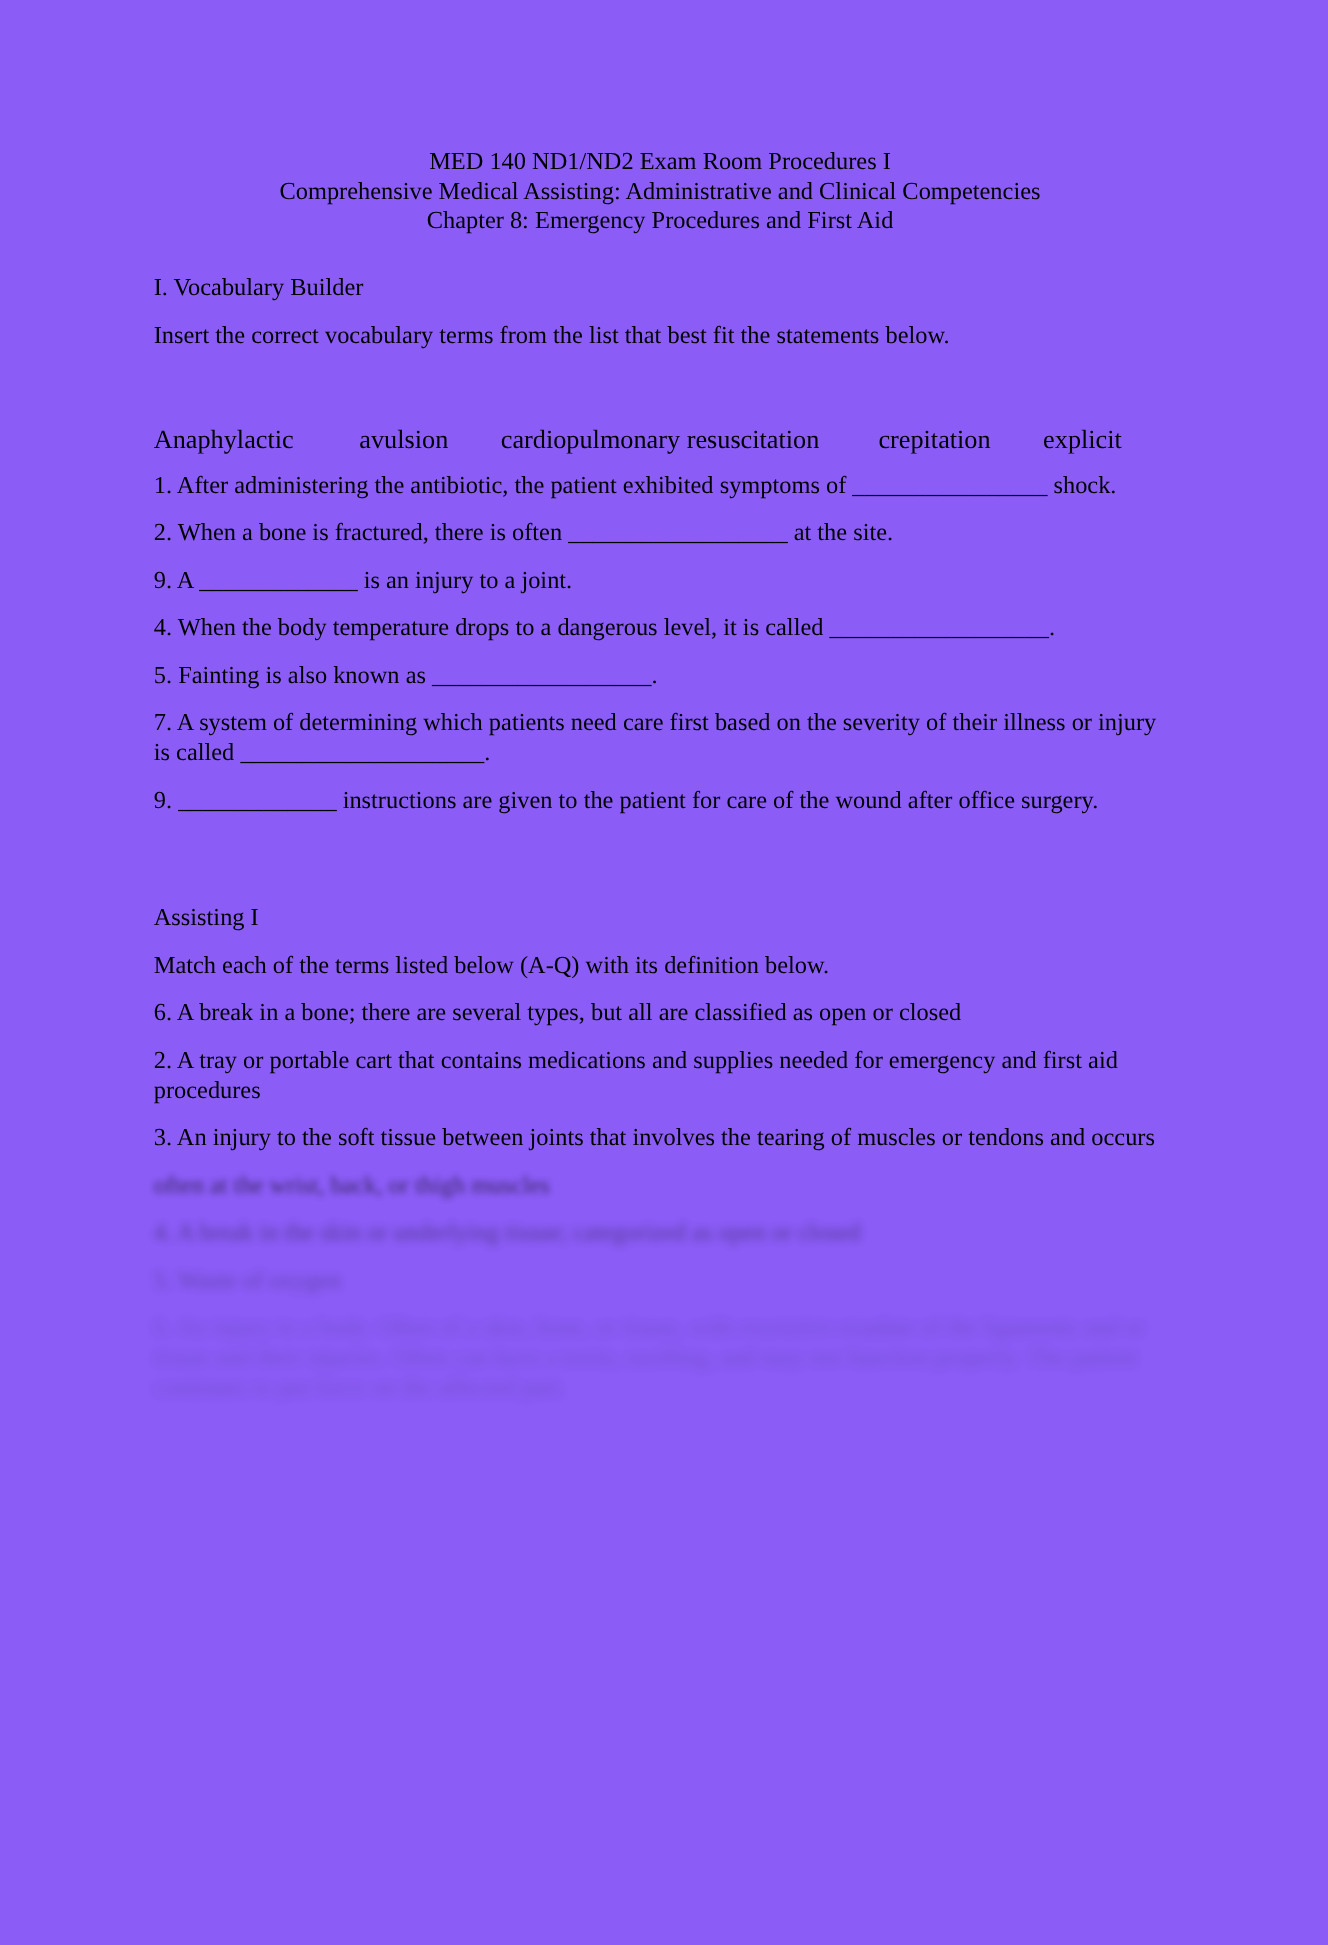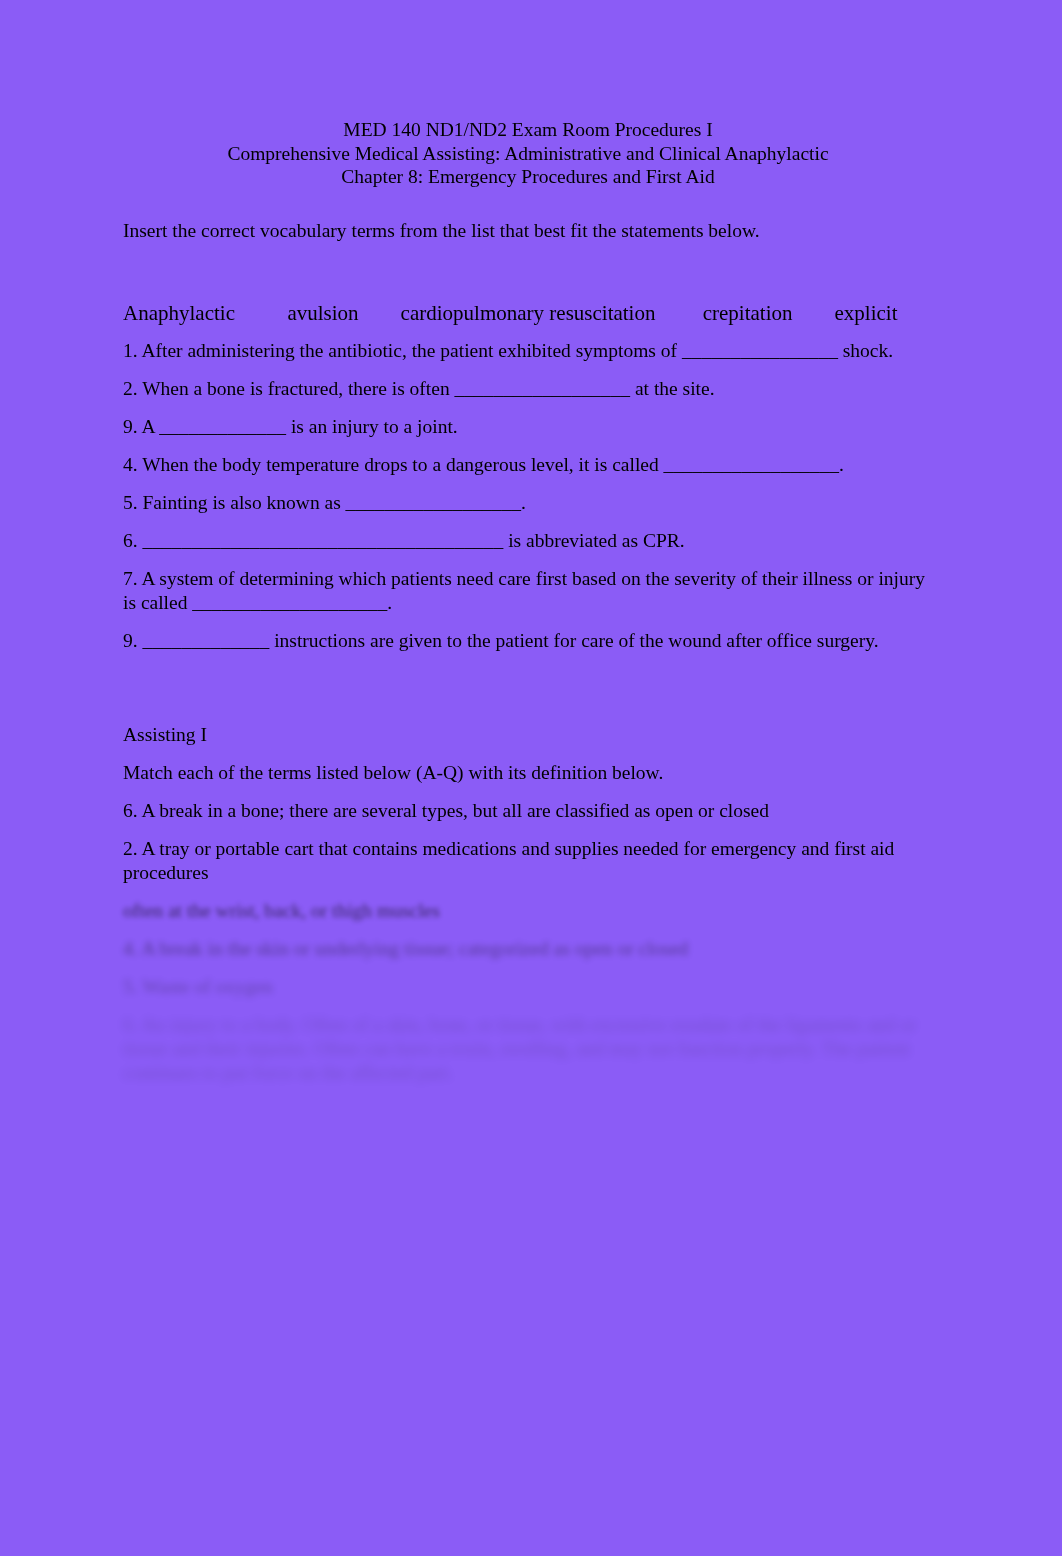--- a/index.html
+++ b/index.html
@@ -63,47 +63,48 @@
   .blur5 { filter: blur(4.6px); opacity: 0.16; }
 </style>
 </head>
 <body>
 
 <div class="page">
   <div class="content">
 
     <div class="title-block">
       <span class="title-line">MED 140 ND1/ND2 Exam Room Procedures I</span>
-      <span class="title-line">Comprehensive Medical Assisting: Administrative and Clinical Anaphylactic</span>
+      <span class="title-line">Comprehensive Medical Assisting: Administrative and Clinical Competencies</span>
       <span class="title-line">Chapter 8: Emergency Procedures and First Aid</span>
     </div>
 
+    <p class="para">I. Vocabulary Builder</p>
 
     <p class="para">Insert the correct vocabulary terms from the list that best fit the statements below.</p>
 
     <div class="spacer-md"></div>
 
     <div class="vocab-row">Anaphylactic          avulsion        cardiopulmonary resuscitation         crepitation        explicit</div>
 
     <p class="para">1. After administering the antibiotic, the patient exhibited symptoms of ________________ shock.</p>
     <p class="para">2. When a bone is fractured, there is often __________________ at the site.</p>
     <p class="para">9. A _____________ is an injury to a joint.</p>
     <p class="para">4. When the body temperature drops to a dangerous level, it is called __________________.</p>
     <p class="para">5. Fainting is also known as __________________.</p>
-    <p class="para">6. _____________________________________ is abbreviated as CPR.</p>
     <p class="para">7. A system of determining which patients need care first based on the severity of their illness or injury is called ____________________.</p>
     <p class="para">9. _____________ instructions are given to the patient for care of the wound after office surgery.</p>
 
     <div class="spacer-lg"></div>
 
     <p class="para">Assisting I</p>
     <p class="para">Match each of the terms listed below (A-Q) with its definition below.</p>
 
     <p class="para">6. A break in a bone; there are several types, but all are classified as open or closed</p>
     <p class="para">2. A tray or portable cart that contains medications and supplies needed for emergency and first aid procedures</p>
+    <p class="para">3. An injury to the soft tissue between joints that involves the tearing of muscles or tendons and occurs</p>
 
     <div class="fade-region">
       <p class="para blur1">often at the wrist, back, or thigh muscles</p>
       <p class="para blur2">4. A break in the skin or underlying tissue; categorized as open or closed</p>
       <p class="para blur3">5. Waste of oxygen</p>
       <p class="para blur5">6. An injury to a body. Often of a skin, bone, or tissue, with excessive exudate of the ligaments and or tissue and their injuries. Often can have a toxin, swelling, and may not function properly. The patient continues to put force on the affected part.</p>
     </div>
 
   </div>
 </div>

